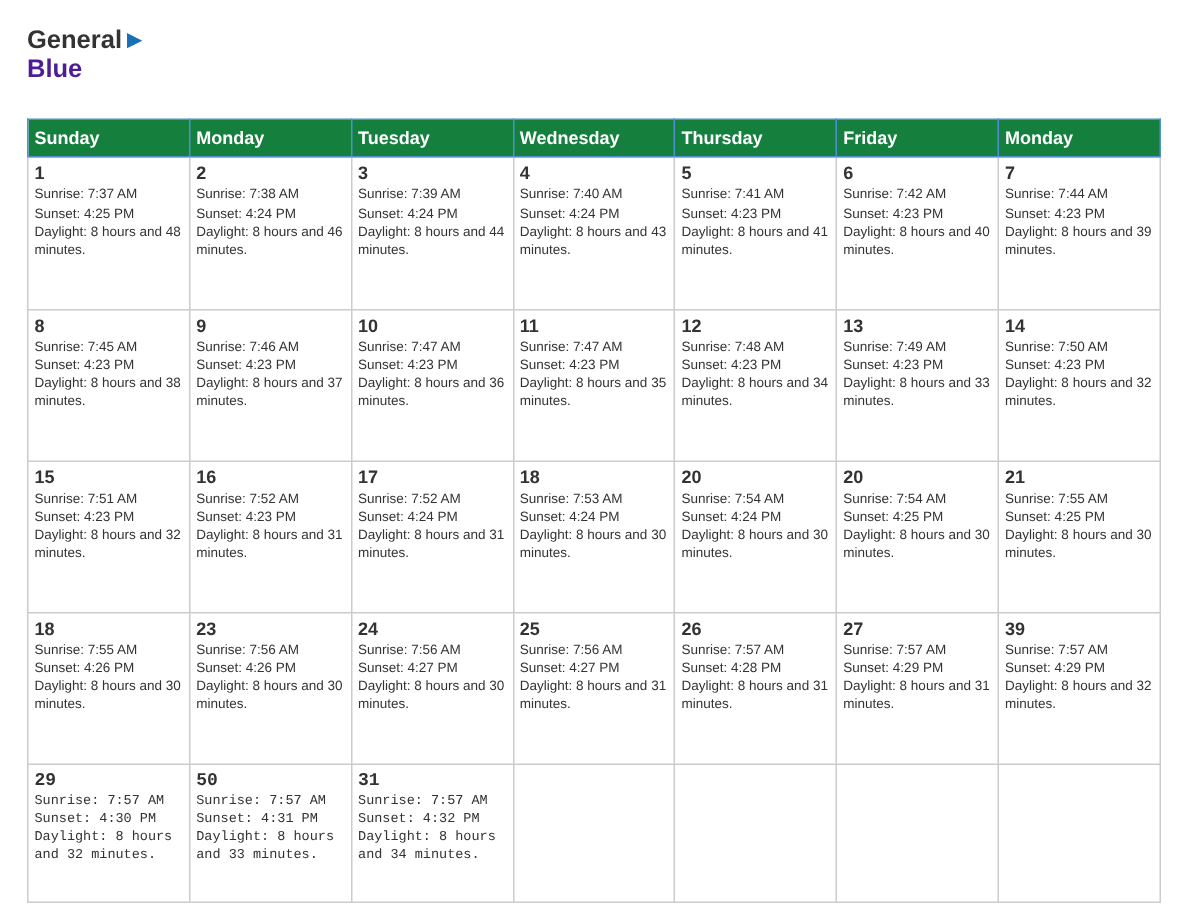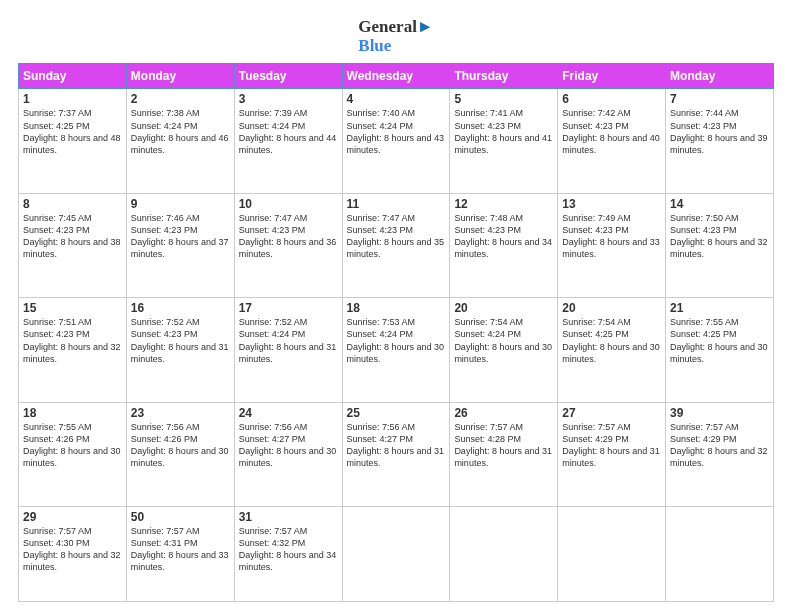--- a/index.html
+++ b/index.html
@@ -12,24 +12,23 @@
     }
     .page {
       width: 792px;
       height: 612px;
       padding: 18px 18px 10px 18px;
       display: flex;
       flex-direction: column;
     }
     .header {
       display: flex;
-      justify-content: center;
+      justify-content: flex-start;
       align-items: flex-start;
-      margin-bottom: 8px;
-      font-family: Liberation Serif, serif;
+      margin-bottom: 24px;
     }
     .logo {
       display: flex;
       flex-direction: column;
       align-items: flex-start;
     }
     .logo-row {
       display: flex;
       align-items: center;
     }
@@ -46,39 +45,40 @@
       color: #555;
     }
     .calendar {
       flex: 1;
       border: 1px solid #ccc;
       border-collapse: collapse;
       width: 100%;
       table-layout: fixed;
     }
     .calendar th {
-      background: #d946ef;
+      background: #15803d;
       color: #fff;
       font-size: 12px;
       font-weight: bold;
       padding: 5px 4px;
       text-align: left;
       border: 1px solid #5090d0;
     }
     .calendar td {
       border: 1px solid #ccc;
       vertical-align: top;
       padding: 3px 4px;
       font-size: 9.5px;
       color: #333;
       background: #fff;
       height: 88px;
     }
     .calendar tr:last-child td {
       height: 80px;
+      font-family: Liberation Mono, monospace;
     }
     .day-num {
       font-size: 12px;
       font-weight: bold;
       display: block;
       margin-bottom: 1px;
     }
     .cell-info {
       font-size: 9px;
       line-height: 1.35;
@@ -90,21 +90,21 @@
   </style>
 </head>
 <body>
 
 <div class="page">
   <div class="header">
     <div class="logo">
       <div class="logo-row">
         <div>
           <div style="font-size:17px;font-weight:bold;color:#333;line-height:1.1;">General<span style="color:#1a6fb5;">►</span></div>
-          <div style="font-size:17px;font-weight:bold;color:#3b82f6;line-height:1.1;">Blue</div>
+          <div style="font-size:17px;font-weight:bold;color:#4c1d95;line-height:1.1;">Blue</div>
         </div>
       </div>
     </div>
     <div class="title-block">
       <div class="month-title"></div>
       <div class="location-title"></div>
     </div>
   </div>
 
   <table class="calendar">

